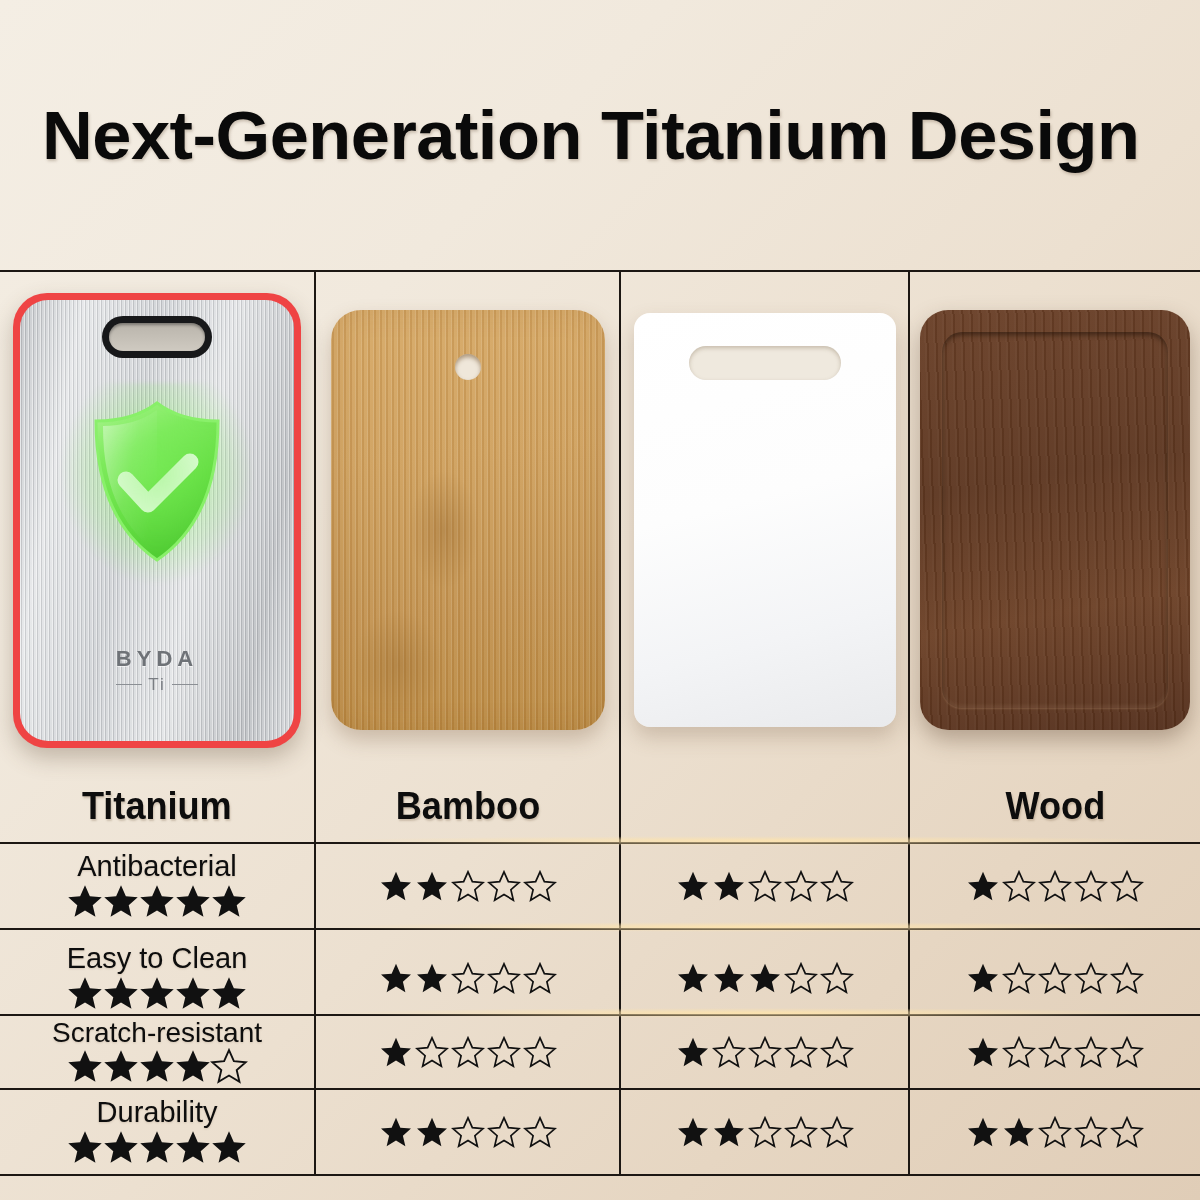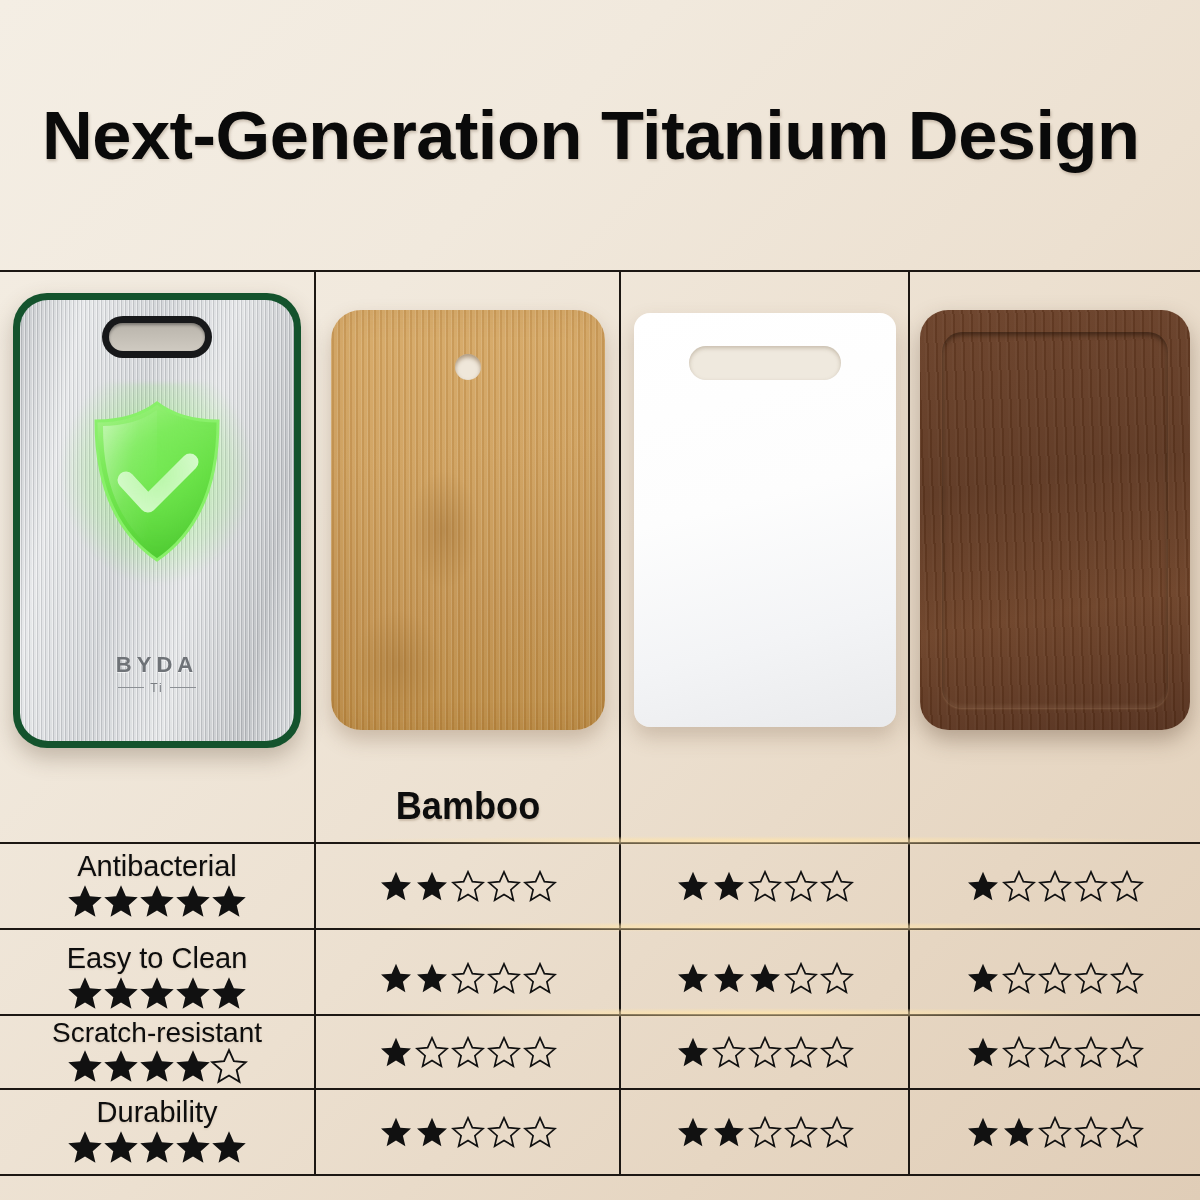--- a/index.html
+++ b/index.html
@@ -72,21 +72,21 @@
   .pc-ti { left:0;     width:314px; }
   .pc-bb { left:316px; width:303px; }
   .pc-pl { left:621px; width:287px; }
   .pc-wd { left:910px; width:290px; }
 
   
   .board-ti {
     position:relative;
     width:288px; height:455px;
     border-radius:34px;
-    background:#14532d;
+    background:#ef4444;
     box-shadow:0 10px 22px rgba(90,70,50,0.30);
     padding:7px;
   }
   .board-ti-face {
     position:relative; width:100%; height:100%;
     border-radius:28px;
     background:
       repeating-linear-gradient(90deg,
         rgba(255,255,255,0.55) 0px, rgba(255,255,255,0.55) 1px,
         rgba(150,152,156,0.30) 1px, rgba(150,152,156,0.30) 2px,
@@ -109,21 +109,21 @@
     position:absolute; left:0; right:0; bottom:46px;
     text-align:center;
   }
   .brand-name {
     font-size:22px; font-weight:bold; letter-spacing:5px;
     color:#6e7277;
     text-shadow:0 1px 0 rgba(255,255,255,0.6);
   }
   .brand-sub {
     margin-top:3px;
-    font-size:12px; letter-spacing:2px; color:#797d82;
+    font-size:17px; letter-spacing:2px; color:#797d82;
     display:flex; align-items:center; justify-content:center; gap:6px;
   }
   .brand-sub::before, .brand-sub::after {
     content:""; width:26px; height:1px; background:#8b8f94;
   }
 
   
   .shield-wrap {
     position:absolute; left:50%; top:183px;
     transform:translate(-50%,-50%);
@@ -325,22 +325,28 @@
     </div>
 
     <div class="pcell pc-wd">
       <div class="board-wd">
         <div class="wd-groove"></div>
       </div>
     </div>
   </div>
 
   <div class="labels">
+    <div class="label-cell lc-ti">
+      <span class="label-text">Titanium</span>
+    </div>
     <div class="label-cell lc-bb">
       <span class="label-text">Bamboo</span>
+    </div>
+    <div class="label-cell lc-wd">
+      <span class="label-text">Wood</span>
     </div>
   </div>
 
   <div class="row r1">
     <div class="cell c-feat">
       <div class="feat-name">Antibacterial</div>
       <div class="stars ti">
           <span class="st">
             <svg class="star" width="38" height="38" viewBox="0 0 32 31">
               <polygon class="fill" points="16,2.2 20.1,11.4 30.1,12.3 22.5,19 24.8,28.8 16,23.5 7.2,28.8 9.5,19 1.9,12.3 11.9,11.4"></polygon>

